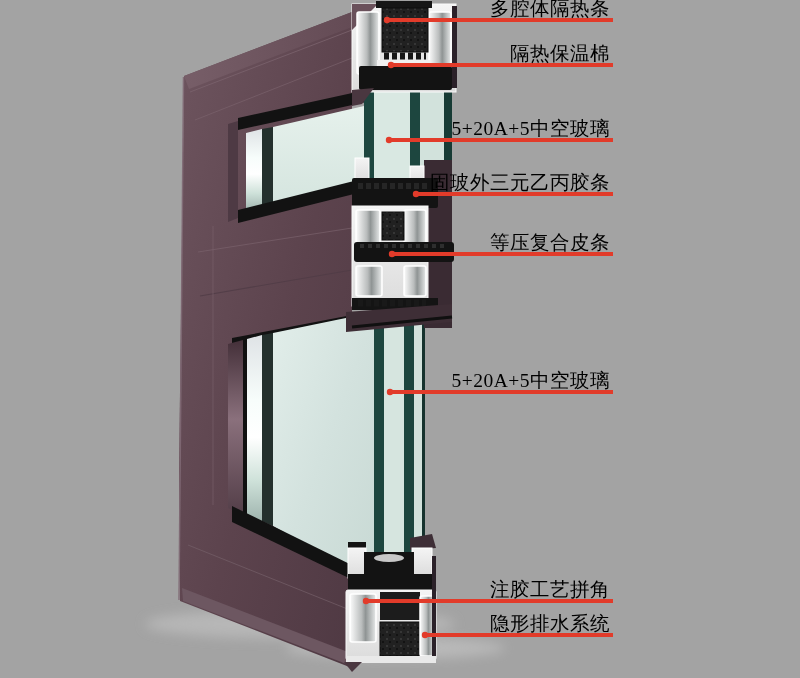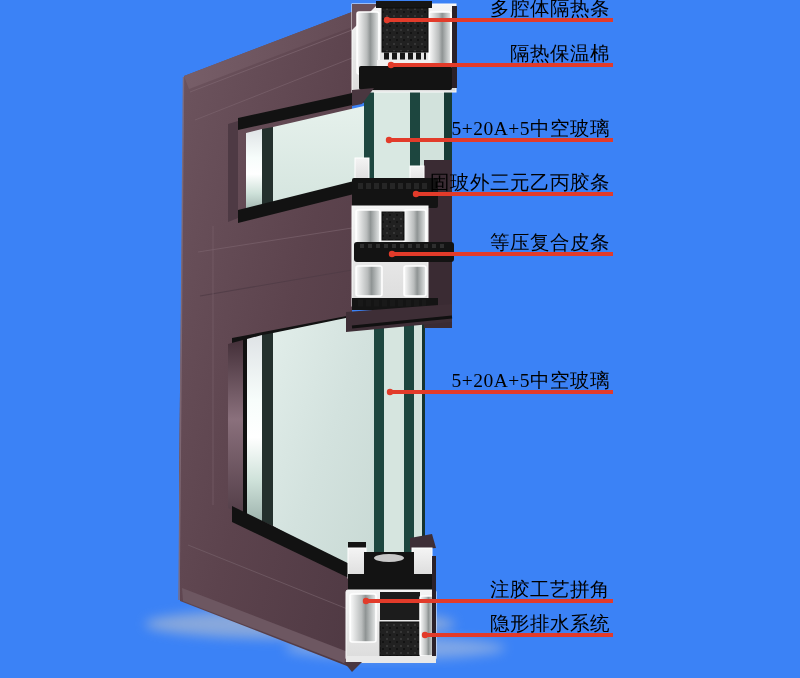--- a/index.html
+++ b/index.html
@@ -1,16 +1,16 @@
 <!DOCTYPE html>
 <html><head>
 <meta charset="utf-8">
 <style>
   html,body{margin:0;padding:0;background:#ffffff;}
-  .stage{position:relative;width:800px;height:678px;background:#3b82f6;overflow:hidden;
+  .stage{position:relative;width:800px;height:678px;background:#a3a3a3;overflow:hidden;
          font-family:"Liberation Sans",sans-serif;}
   svg{display:block;}
   .callout-text{fill:#000000;font-size:19.5px;font-family:"Liberation Serif","DejaVu Serif",serif;
                 letter-spacing:0.5px;}
 </style>
 </head>
 <body>
 
 <div class="stage">
 <svg width="800" height="678" viewBox="0 0 800 678">

